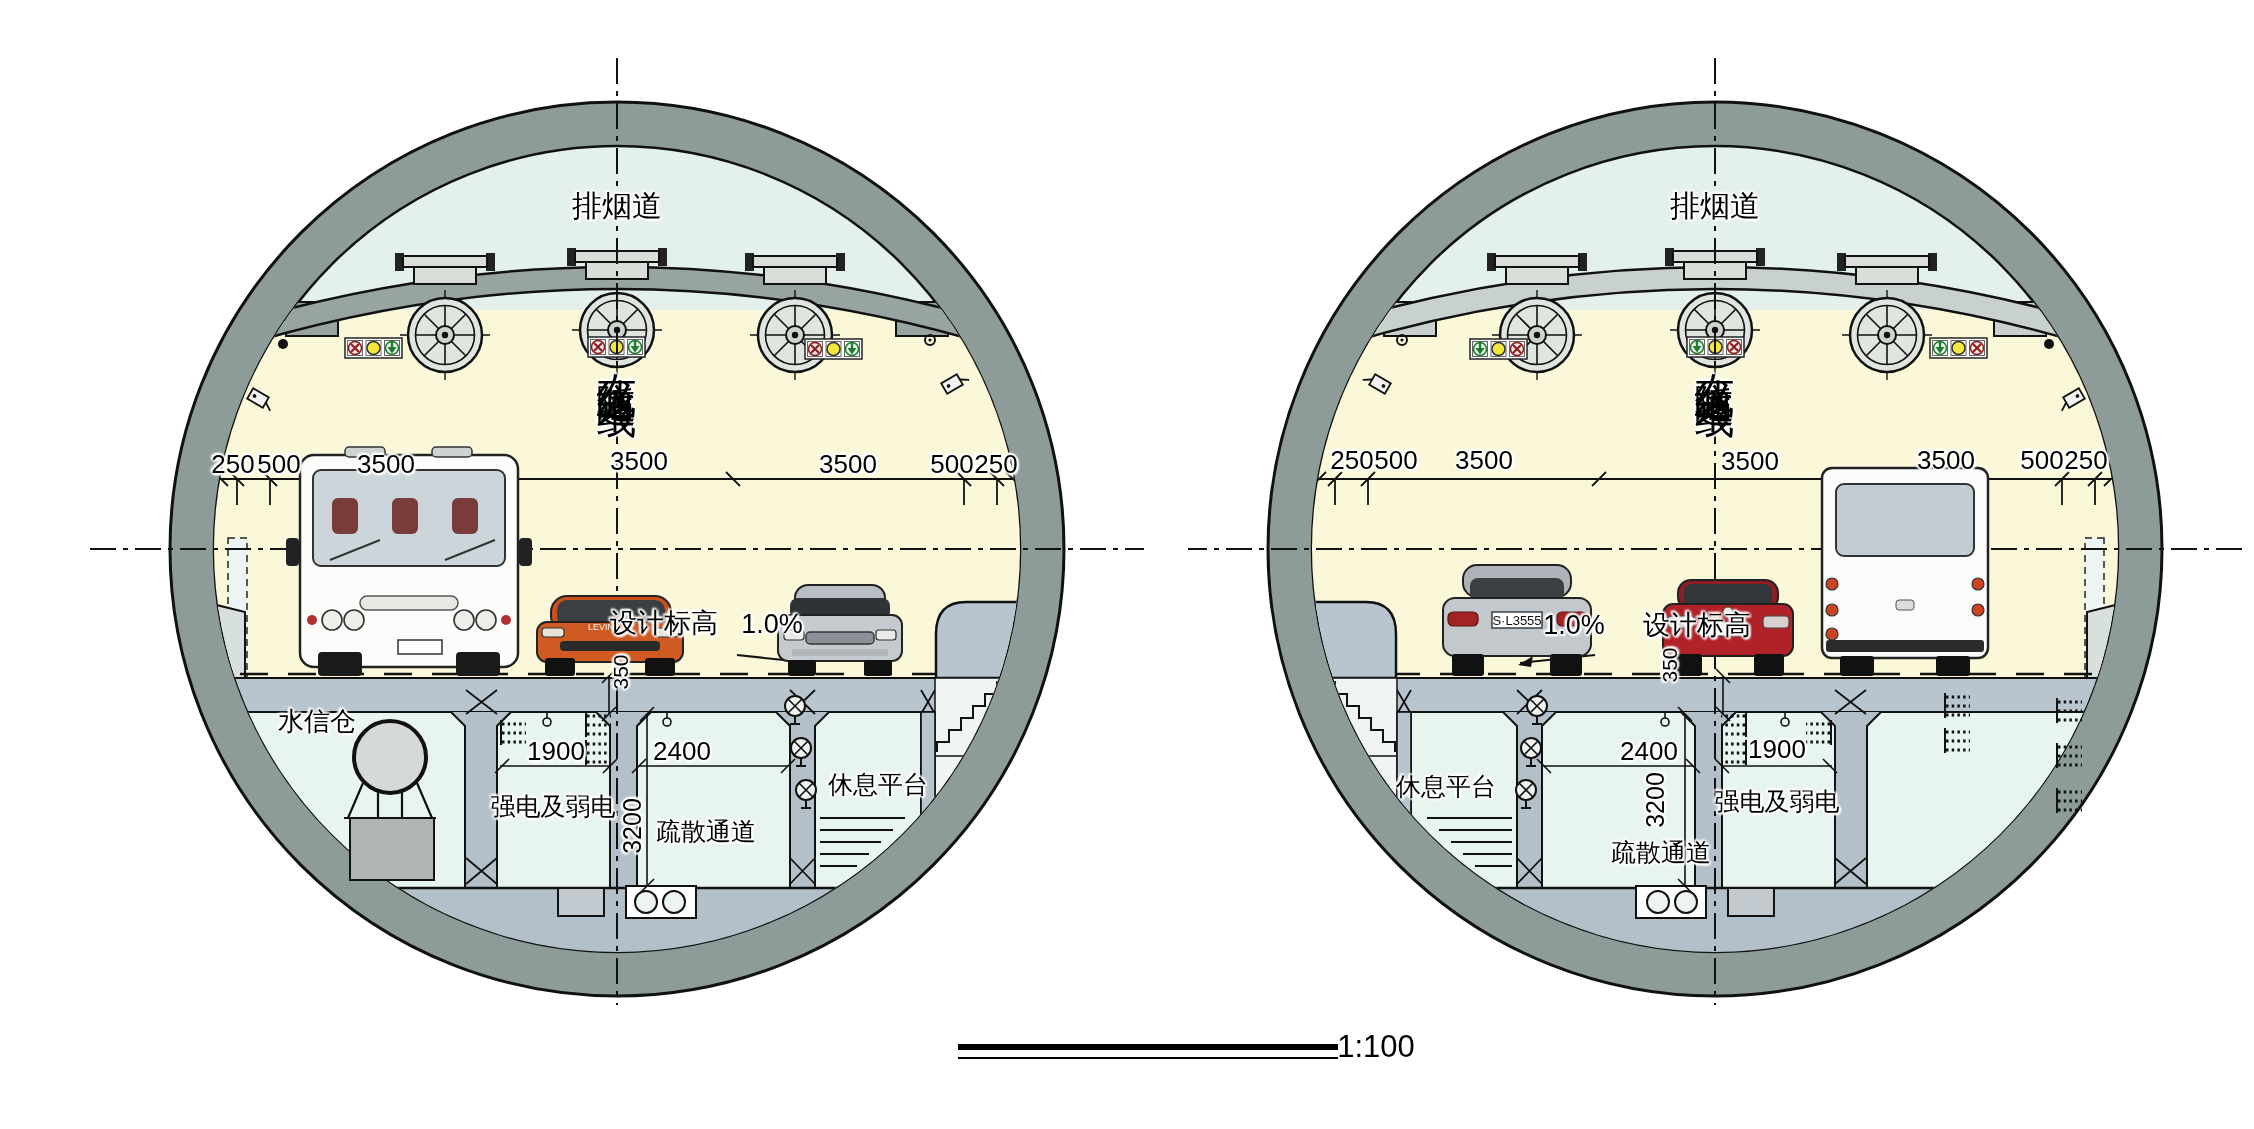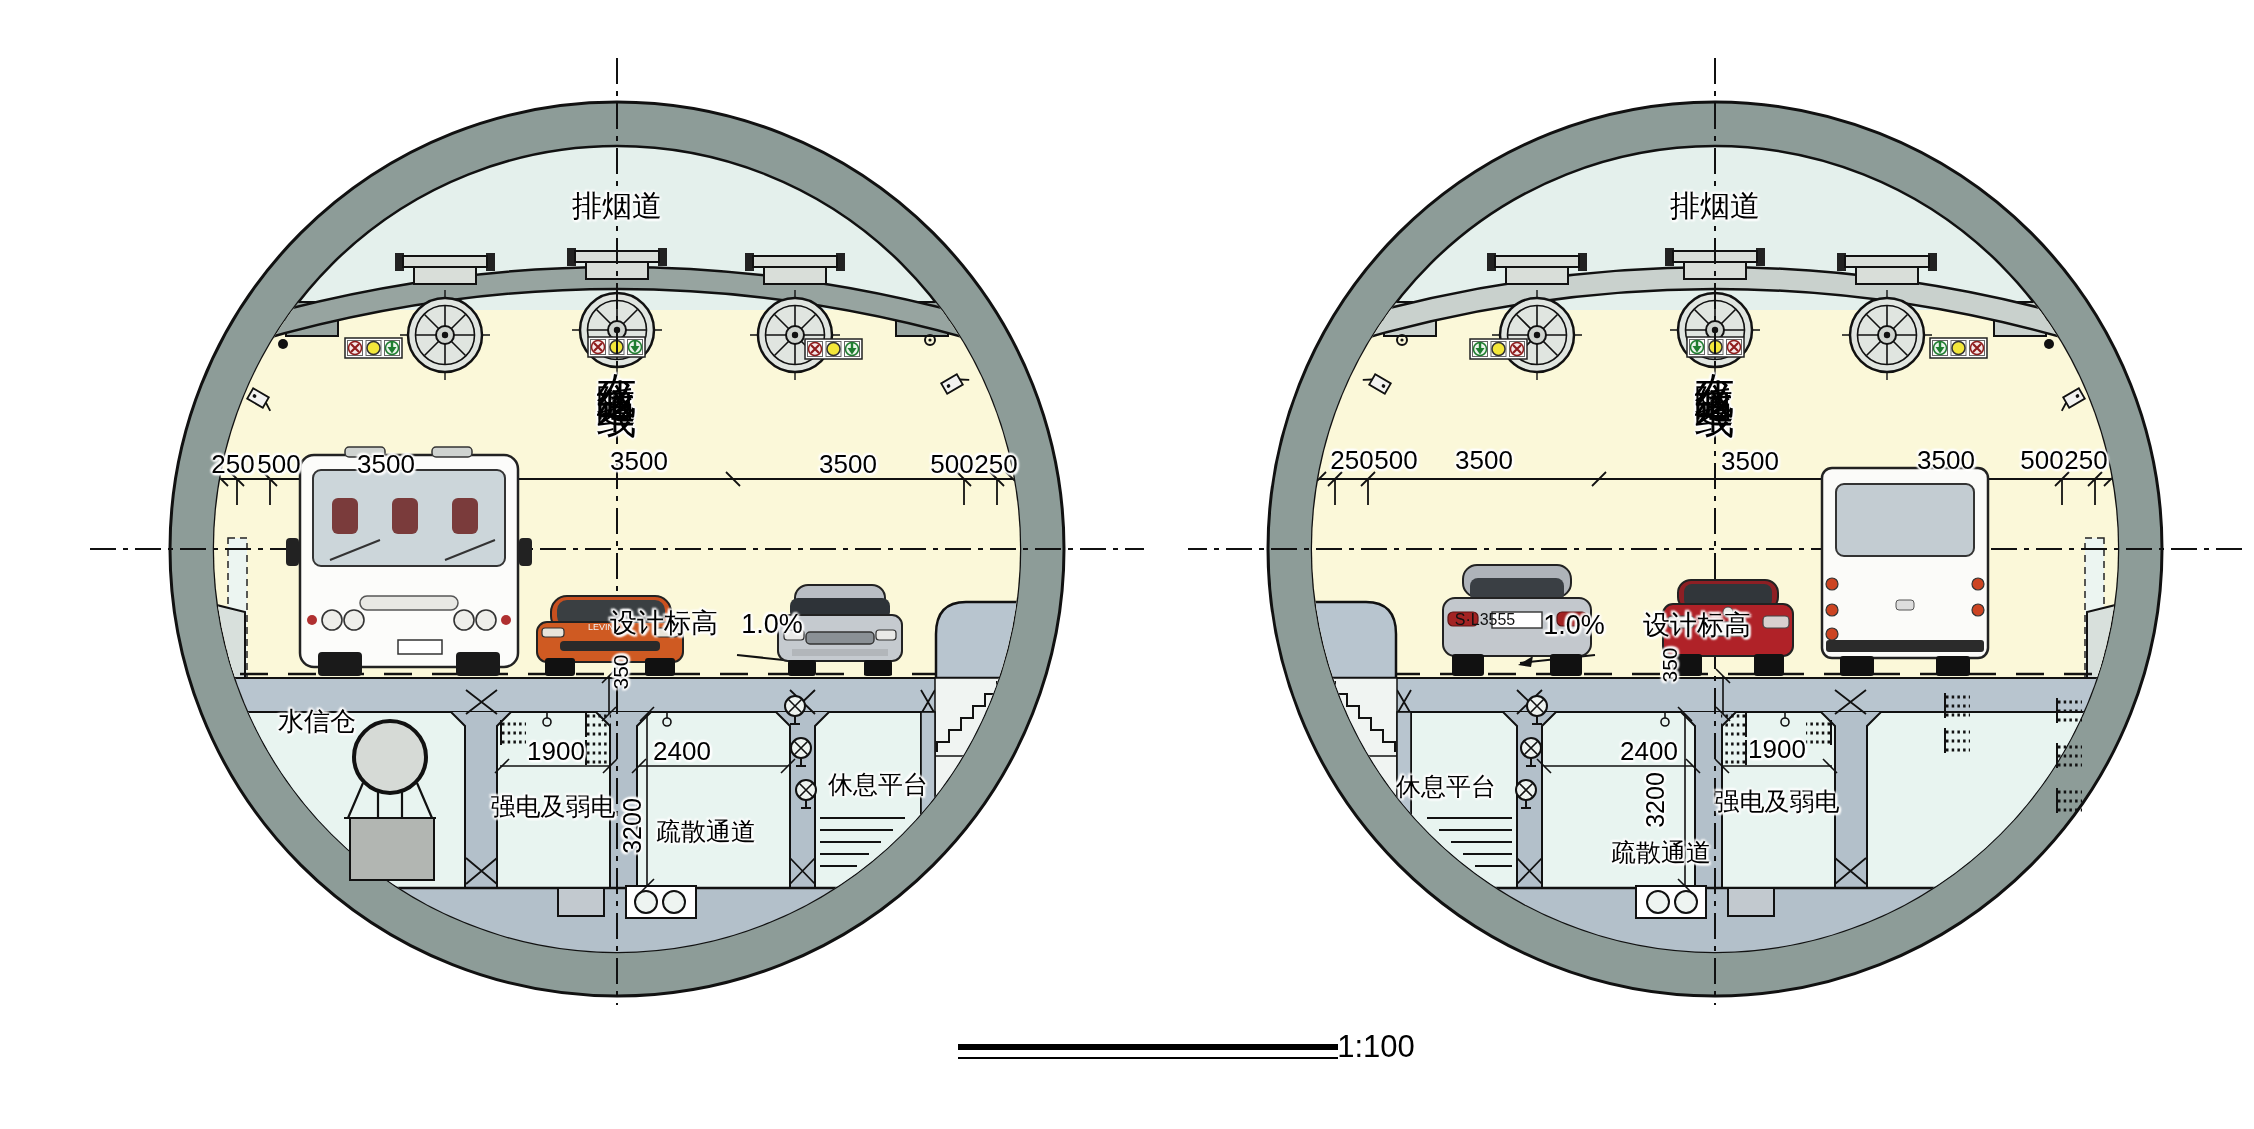--- a/index.html
+++ b/index.html
@@ -335,18 +335,18 @@
 <div class="vtext" style="left:1715px;top:342px;font-size:40px">右线隧道中线</div>
 <div class="lbl" style="left:1697px;top:625px;font-size:27px">设计标高</div>
 <div class="lbl" style="left:1574px;top:625px;font-size:27px">1.0%</div>
 <div class="lbl rot" style="left:1669px;top:665px;font-size:21px">350</div>
 <div class="lbl" style="left:1649px;top:751px;font-size:26px">2400</div>
 <div class="lbl" style="left:1777px;top:749px;font-size:26px">1900</div>
 <div class="lbl" style="left:1777px;top:801px;font-size:25px">强电及弱电</div>
 <div class="lbl rot" style="left:1655px;top:800px;font-size:25px">3200</div>
 <div class="lbl" style="left:1661px;top:852px;font-size:25px">疏散通道</div>
 <div class="lbl" style="left:1446px;top:786px;font-size:25px">休息平台</div>
-<div class="plate" style="left:1485px;top:620px;font-size:16px">S·L3555</div>
+<div class="plate" style="left:1517px;top:620px;font-size:13px">S·L3555</div>
 
 <div id="title-underline"></div>
 <div class="lbl scale-text" style="left:1376px;top:1046px">1:100</div>
 
 </div>
 
 </body></html>

